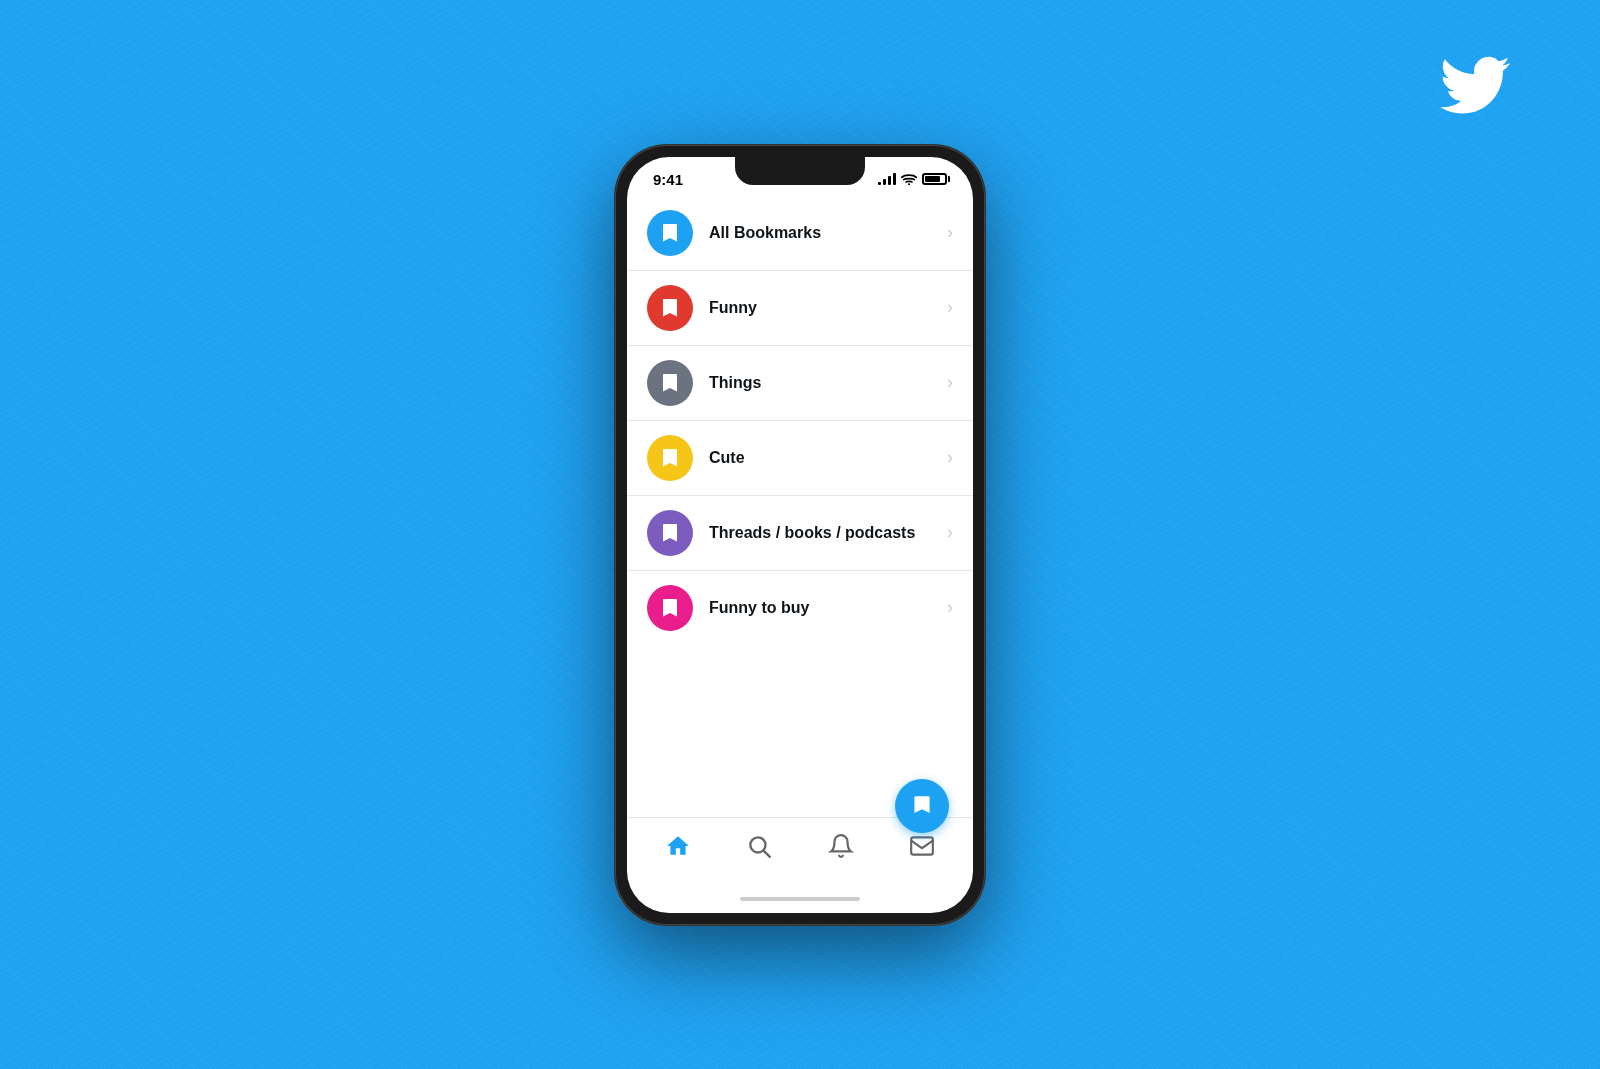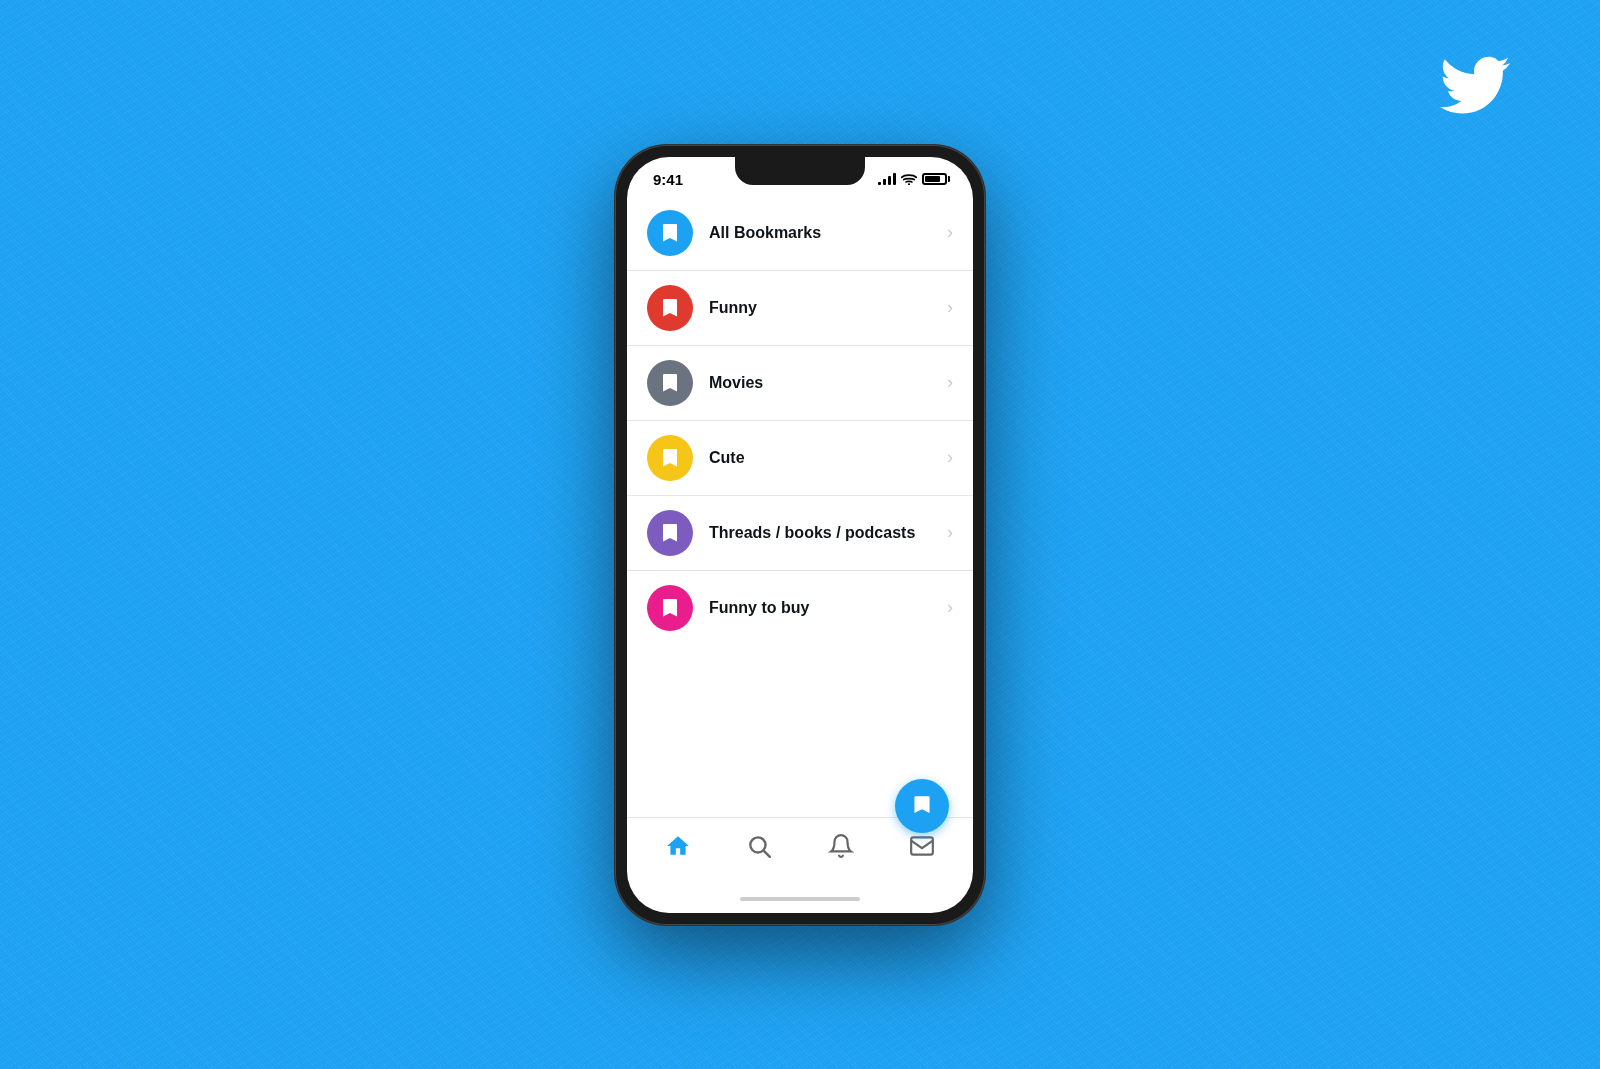--- a/index.html
+++ b/index.html
@@ -344,21 +344,21 @@
         <span class="bookmark-label">Funny</span>
         <span class="chevron-right">›</span>
       </div>
 
       <div class="bookmark-item">
         <div class="bookmark-circle" style="background-color:#6b7280">
           <svg viewBox="0 0 24 24">
               <path d="M6 3h12a1 1 0 011 1v16.5l-7-3.5-7 3.5V4a1 1 0 011-1z"></path>
             </svg>
         </div>
-        <span class="bookmark-label">Movies</span>
+        <span class="bookmark-label">Things</span>
         <span class="chevron-right">›</span>
       </div>
 
       <div class="bookmark-item">
         <div class="bookmark-circle" style="background-color:#f5c518">
           <svg viewBox="0 0 24 24">
               <path d="M6 3h12a1 1 0 011 1v16.5l-7-3.5-7 3.5V4a1 1 0 011-1z"></path>
             </svg>
         </div>
         <span class="bookmark-label">Cute</span>

